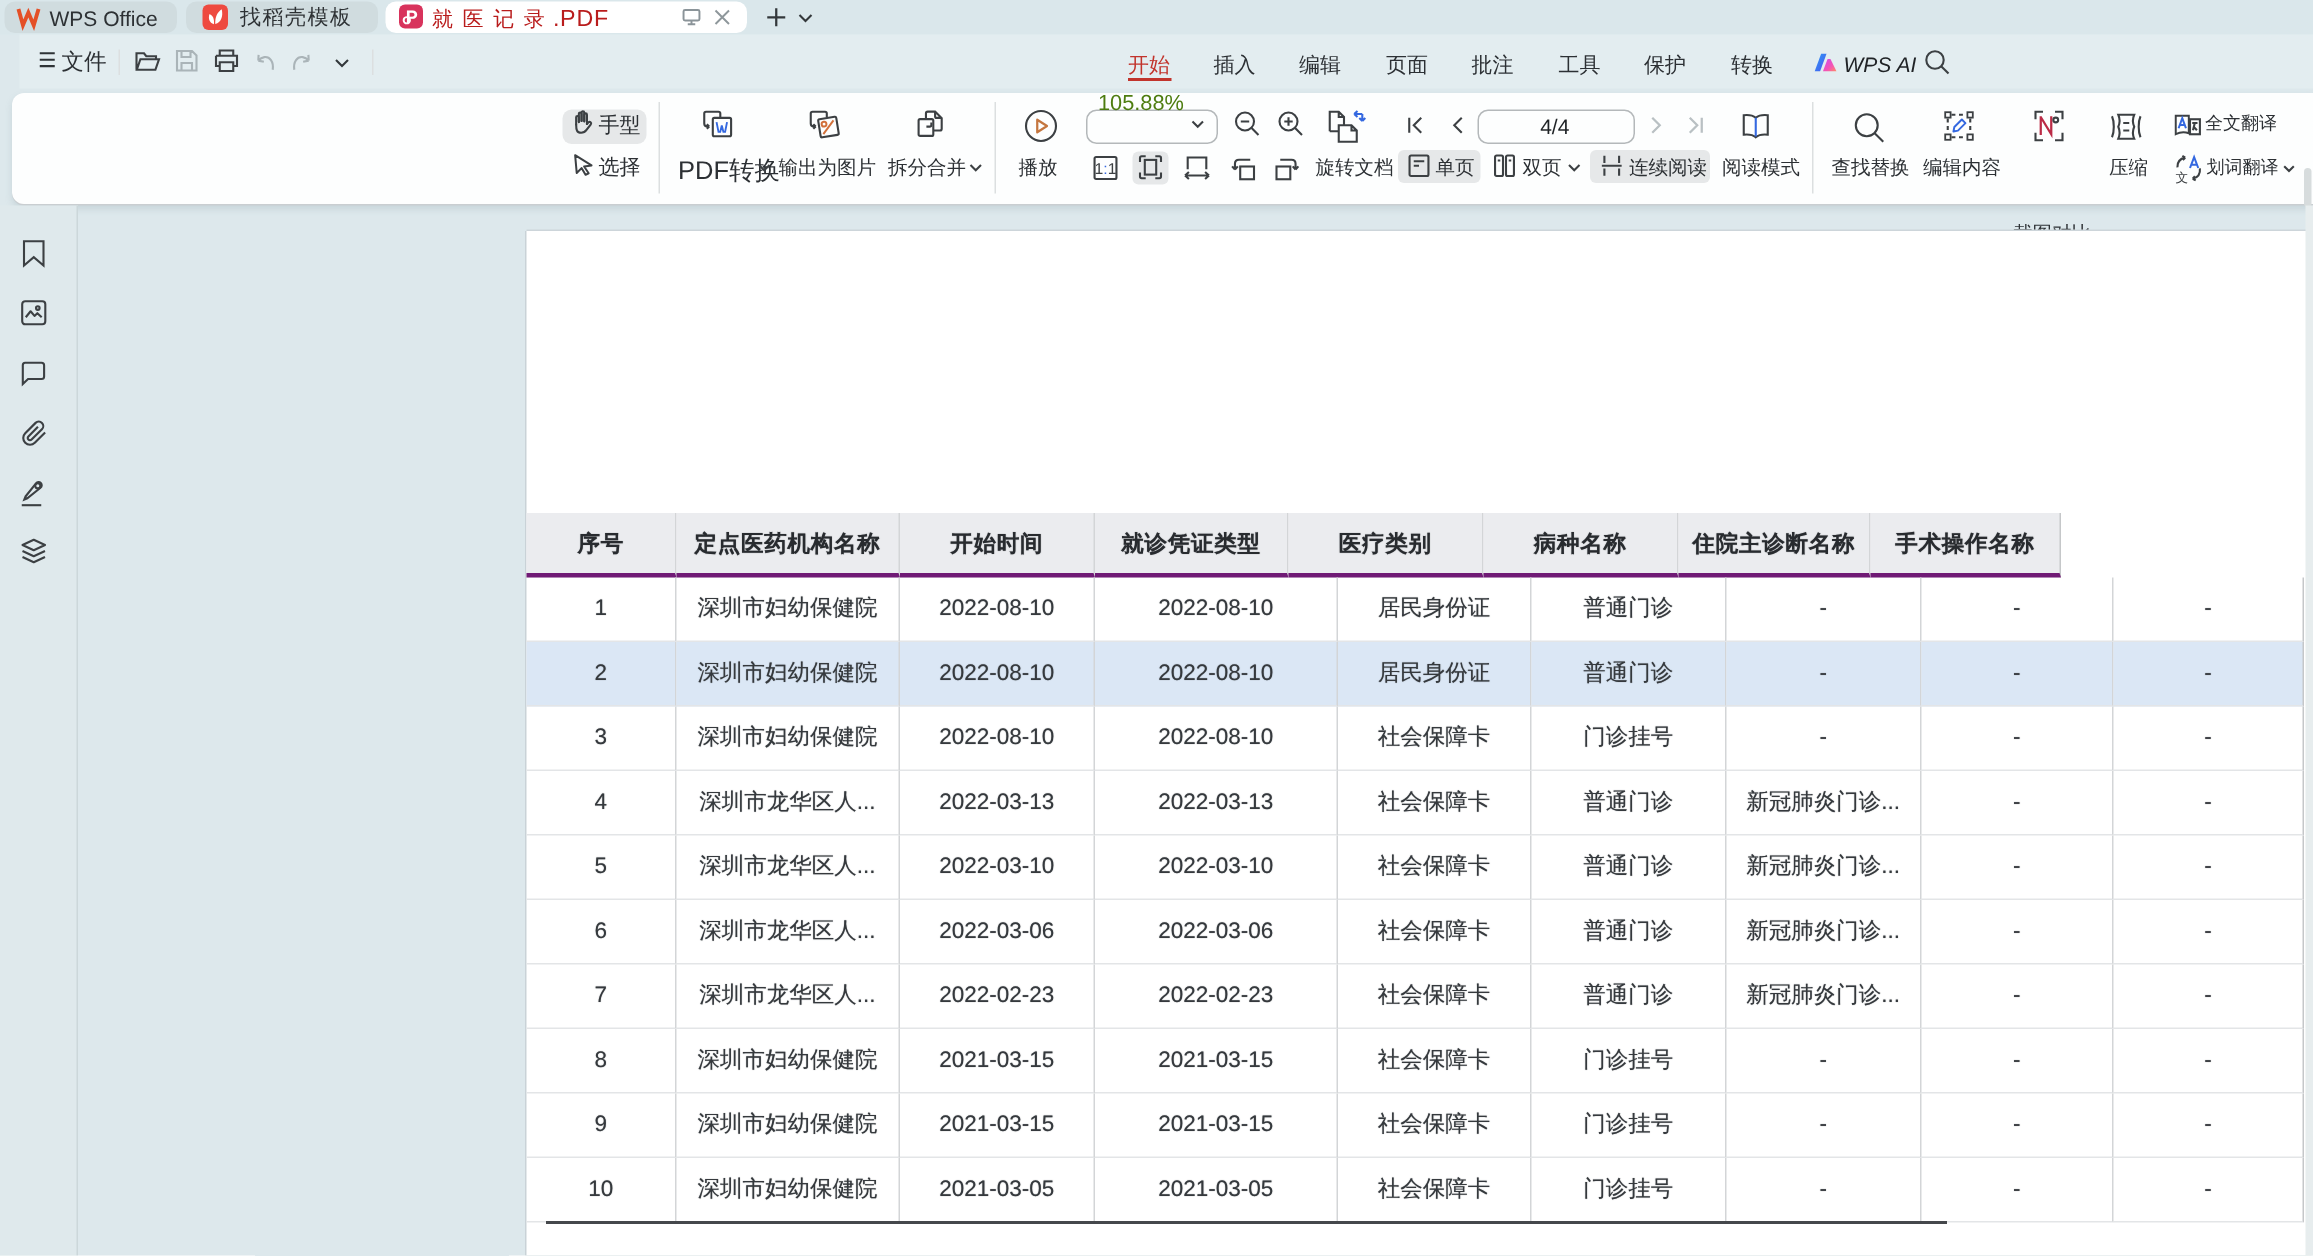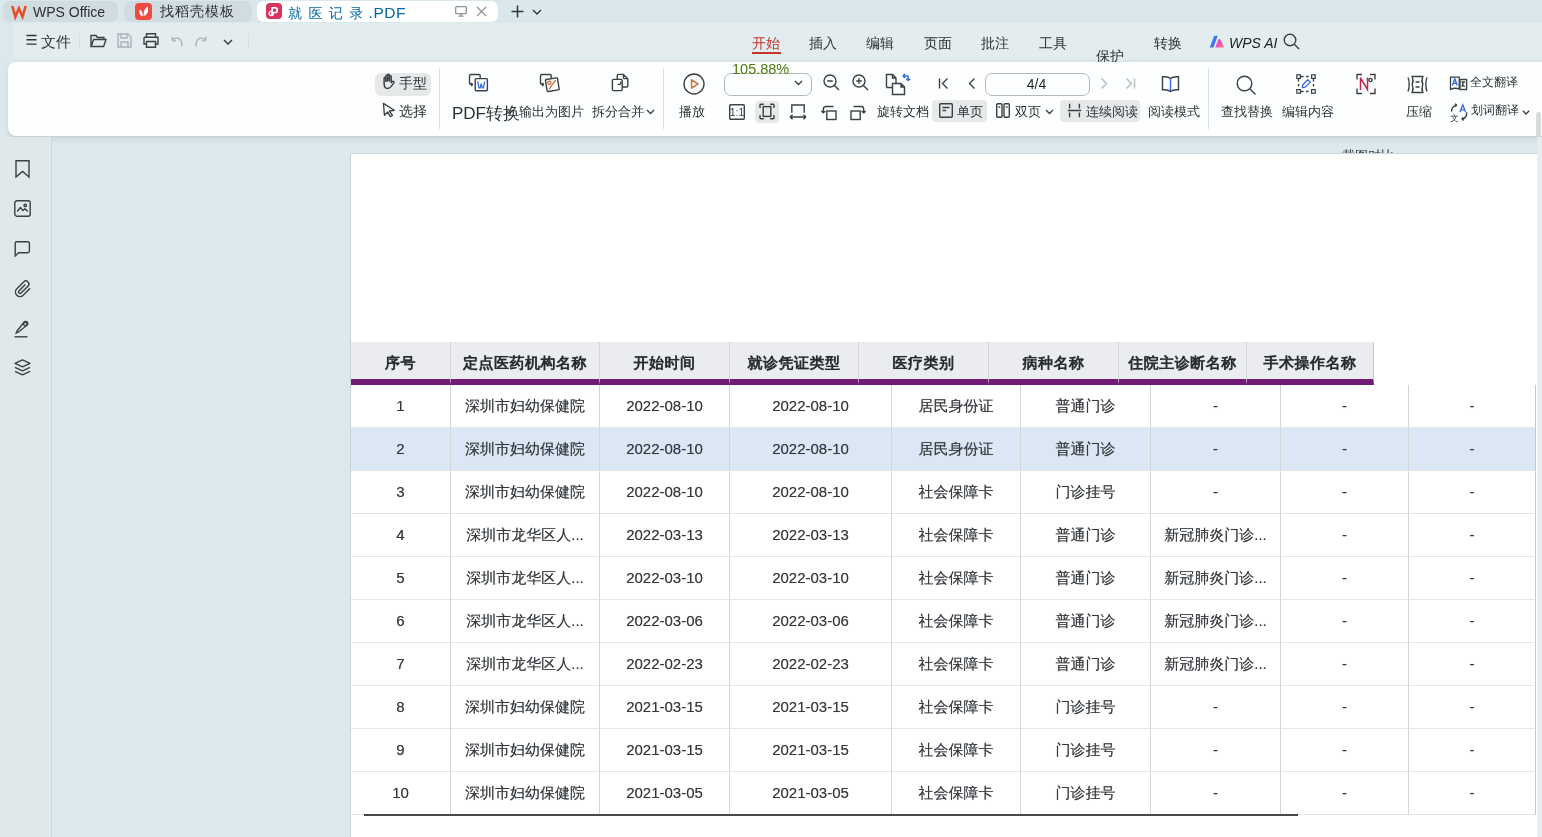--- a/index.html
+++ b/index.html
@@ -31,21 +31,21 @@
     <path d="M8.5 13 C8.3 8.4 9.7 5.4 12.8 3.2 C13.9 7.7 12.5 12 8.5 13 Z" fill="#fff"></path>
   </svg>
   <div class="lbl" style="left:160px;top:4px;font-size:14px;color:#2d3134;letter-spacing:1px;">找稻壳模板</div>
 
   <div class="abs" style="left:257px;top:1px;width:241px;height:21px;background:#fff;border-radius:7px;"></div>
   <svg style="left:266px;top:3px;" width="16" height="16" viewBox="0 0 16 16">
     <rect x="0" y="0" width="16" height="16" rx="4" fill="#d8335c"></rect>
     <text x="8.6" y="12.5" font-size="12" font-weight="bold" fill="#fff" text-anchor="middle" font-family="Liberation Sans">P</text>
     <circle cx="5.2" cy="10.5" r="2.1" fill="none" stroke="#fff" stroke-width="1.3"></circle>
   </svg>
-  <div class="lbl" style="left:288px;top:4.5px;font-size:14px;color:#0369a1;"><span style="letter-spacing:6.4px;">就医记录</span><span style="font-size:15.5px;margin-left:-1px;letter-spacing:0.5px;">.PDF</span></div>
+  <div class="lbl" style="left:288px;top:4.5px;font-size:14px;color:#b91c1c;"><span style="letter-spacing:6.4px;">就医记录</span><span style="font-size:15.5px;margin-left:-1px;letter-spacing:0.5px;">.PDF</span></div>
   <svg style="left:455px;top:6px;" width="12" height="11" viewBox="0 0 12 11">
     <rect x="0.7" y="0.7" width="10.6" height="7" rx="1" stroke="#8b9499" fill="none" stroke-width="1.3"></rect>
     <path d="M6 7.7 L6 10 M3.5 10.2 L8.5 10.2" stroke="#8b9499" fill="none" stroke-width="1.3"></path>
   </svg>
   <svg style="left:476px;top:6px;" width="11" height="11" viewBox="0 0 11 11">
     <path d="M1 1 L10 10 M10 1 L1 10" stroke="#8e979b" stroke-width="1.3"></path>
   </svg>
   <svg style="left:511px;top:5px;" width="13" height="13" viewBox="0 0 13 13">
     <path d="M6.5 0.5 L6.5 12.5 M0.5 6.5 L12.5 6.5" stroke="#33383b" stroke-width="1.5"></path>
   </svg>
@@ -85,21 +85,21 @@
   </svg>
   <div class="sep" style="left:235px;top:10px;height:17px;"></div>
 
   <div class="lbl" style="left:739px;top:13px;color:#c2342c;font-size:14px;">开始</div>
   <div class="abs" style="left:739px;top:29px;width:29px;height:2px;background:#c2342c;"></div>
   <div class="lbl" style="left:796px;top:13px;font-size:14px;">插入</div>
   <div class="lbl" style="left:853px;top:13px;font-size:14px;">编辑</div>
   <div class="lbl" style="left:911px;top:13px;font-size:14px;">页面</div>
   <div class="lbl" style="left:968px;top:13px;font-size:14px;">批注</div>
   <div class="lbl" style="left:1026px;top:13px;font-size:14px;">工具</div>
-  <div class="lbl" style="left:1083px;top:13px;font-size:14px;margin-top:13px;">保护</div>
+  <div class="lbl" style="left:1083px;top:13px;font-size:14px;">保护</div>
   <div class="lbl" style="left:1141px;top:13px;font-size:14px;">转换</div>
   <svg style="left:1196px;top:12px;" width="16" height="13" viewBox="0 0 16 13">
     <defs>
       <linearGradient id="aib" x1="0" y1="0" x2="1" y2="1">
         <stop offset="0" stop-color="#2e9bf6"></stop>
           <stop offset="1" stop-color="#4a55ee"></stop>
       </linearGradient>
       <linearGradient id="aip" x1="0" y1="0" x2="1" y2="1">
         <stop offset="0" stop-color="#c94af0"></stop>
           <stop offset="0.6" stop-color="#f455b4"></stop>
@@ -295,21 +295,21 @@
     <path d="M3.4 11.5 L5.85 4.8 L8.3 11.5 M4.3 9.3 H7.4" stroke="#3468e0" fill="none" stroke-width="1.35"></path>
   </svg>
   <div class="lbl" style="left:1462px;top:14px;font-size:12px;">全文翻译</div>
 
   <svg style="left:1442px;top:40px;" width="19" height="20" viewBox="0 0 19 20">
     <path class="ic" d="M1.6 9.6 Q1.4 4.2 6.8 3.1 M6.8 3.1 L4.9 1.9 M6.8 3.1 L5.2 4.7" stroke-width="1.25"></path>
     <path class="ic" d="M16.6 10.2 Q17.2 15.8 11.8 17.2 M11.8 17.2 L13.8 18.3 M11.8 17.2 L13.3 15.5" stroke-width="1.25"></path>
     <path d="M10 10 L12.75 2.8 L15.5 10 M11 7.8 H14.4" stroke="#3468e0" fill="none" stroke-width="1.35"></path>
     <text x="4.6" y="19" font-size="8.5" fill="#3c4043" text-anchor="middle" font-family="Liberation Sans">文</text>
   </svg>
-  <div class="lbl" style="left:1463px;top:43px;font-size:12px;font-family:Liberation Mono, monospace;">划词翻译</div>
+  <div class="lbl" style="left:1463px;top:43px;font-size:12px;">划词翻译</div>
   <svg style="left:1514px;top:48px;" width="8" height="5" viewBox="0 0 8 5">
       <path class="ic" d="M0.8 0.8 L4 4 L7.2 0.8" stroke-width="1.3"></path>
     </svg>
   <div class="abs" style="left:1528px;top:50px;width:5px;height:26px;background:#d7dcdd;border-radius:2.5px;"></div>
 </div>
 
 <div class="abs" id="sidebar" style="left:0;top:137px;width:51px;height:700px;background:#dfe9ec;border-right:1px solid #ccd7da;">
   <svg style="left:14px;top:23px;" width="17" height="18" viewBox="0 0 17 18">
     <path class="ic" d="M2 0.8 H15 V17 L8.5 11.5 L2 17 Z" stroke-width="1.5"></path>
   </svg>
@@ -334,21 +334,21 @@
     <path class="ic" d="M1 8.3 L8.5 11.8 L16 8.3 M1 12.3 L8.5 15.8 L16 12.3" stroke-width="1.3" stroke-linejoin="round"></path>
   </svg>
 </div>
 
 <div class="abs" id="page" style="left:351px;top:154px;width:1191px;height:683px;background:#ffffff;box-shadow:-1px 0 0 #c9d2d7, 0 -1px 0 #cdd5da;">
   <style>
     .trow{display:flex;height:43px;}
     .trow>div{box-sizing:border-box;border-right:1px solid #d3d5d7;border-bottom:1px solid #e3e5e7;
               text-align:center;line-height:42px;font-size:15px;color:#35393d;overflow:hidden;text-shadow:0 0 0.7px rgba(52,56,60,0.6);}
     .trow>div:last-child{border-right:none;}
-    .thead>div{background:#ebecef;font-weight:bold;color:#282b2f;border-bottom:6px solid #701a75;letter-spacing:0.5px;}
+    .thead>div{background:#ebecef;font-weight:bold;color:#282b2f;border-bottom:3px solid #701a75;letter-spacing:0.5px;}
     .hl>div{background:#dbe7f5;}
     .c1{width:100px;}.c2{width:149px;}.c3{width:130px;}.c4{width:162px;}.c5{width:129px;}
     .c6{width:130px;}.c7{width:130px;}.c8{width:128px;}.c9{width:127px;border-right:1px solid #c5c7c9!important;}.c10{width:6px;border-bottom:none!important;background:#fff!important;}
   </style>
   <div class="abs" style="left:0px;top:188px;width:1191px;">
     <div class="trow thead">
       <div class="c1">序号</div>
         <div class="c2">定点医药机构名称</div>
         <div class="c3">开始时间</div>
         <div class="c5">就诊凭证类型</div>

